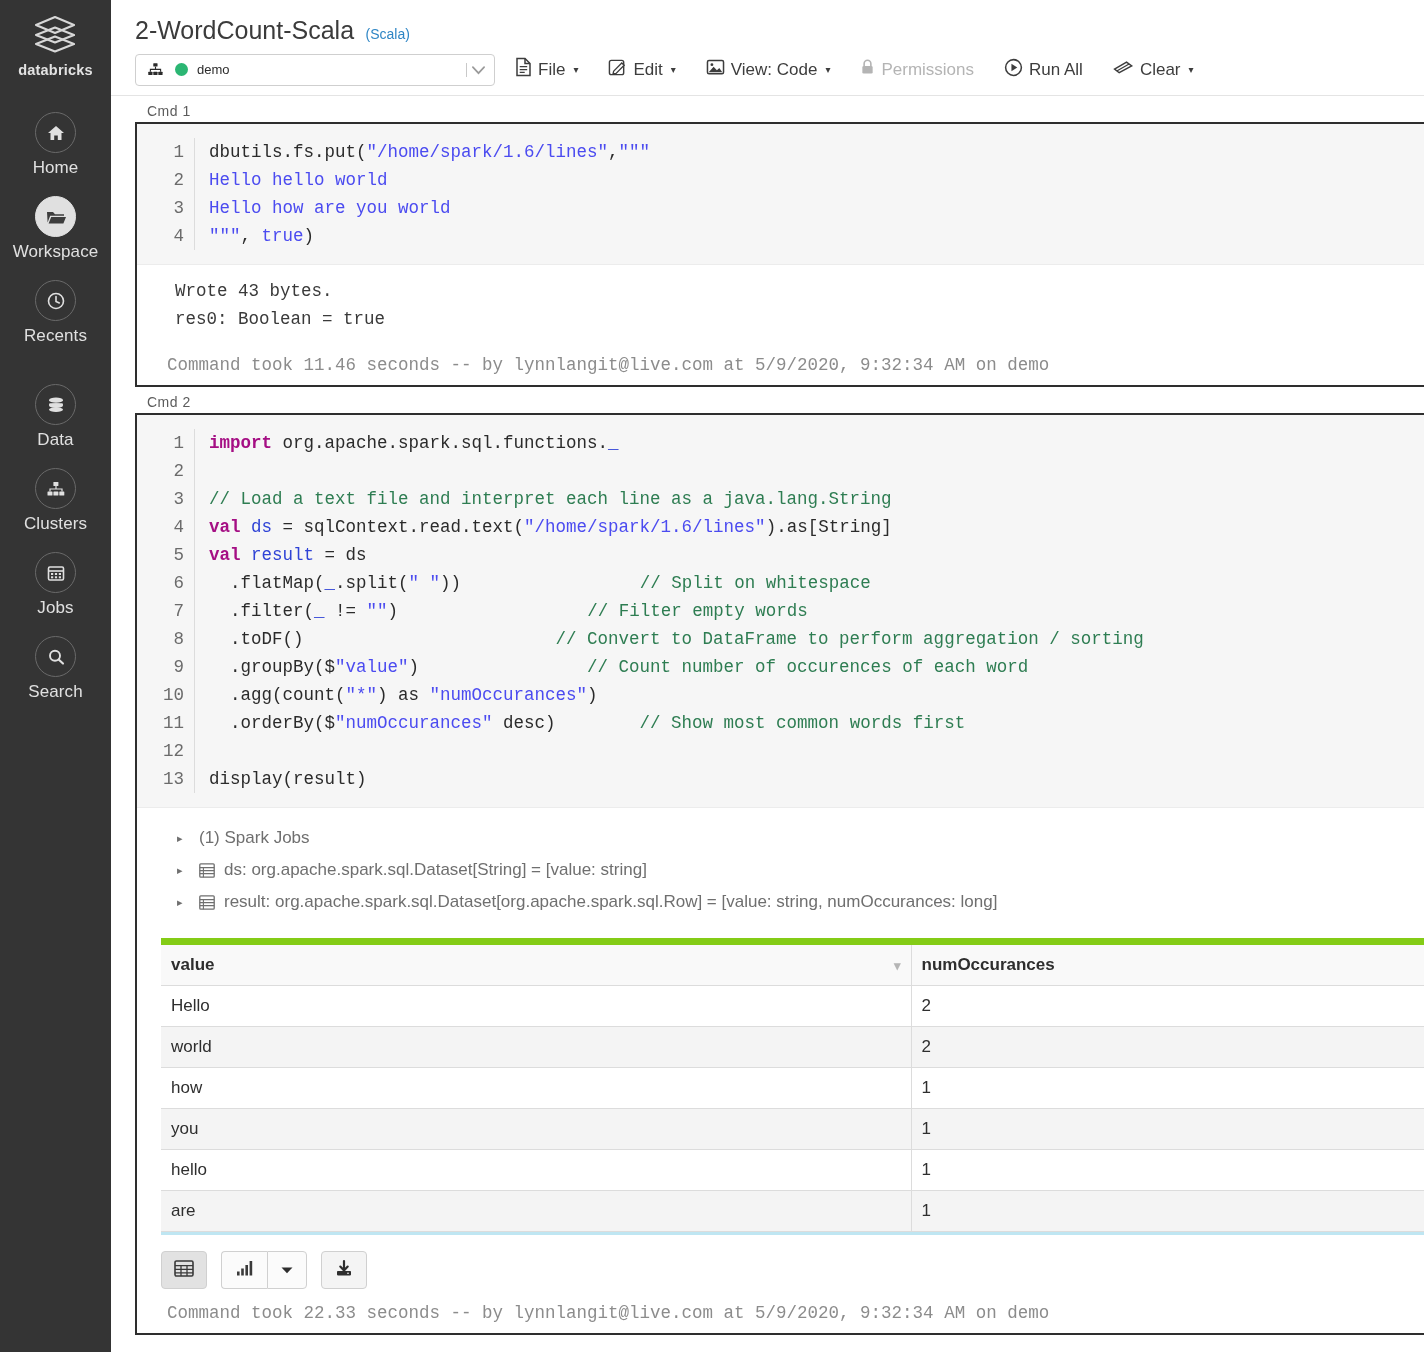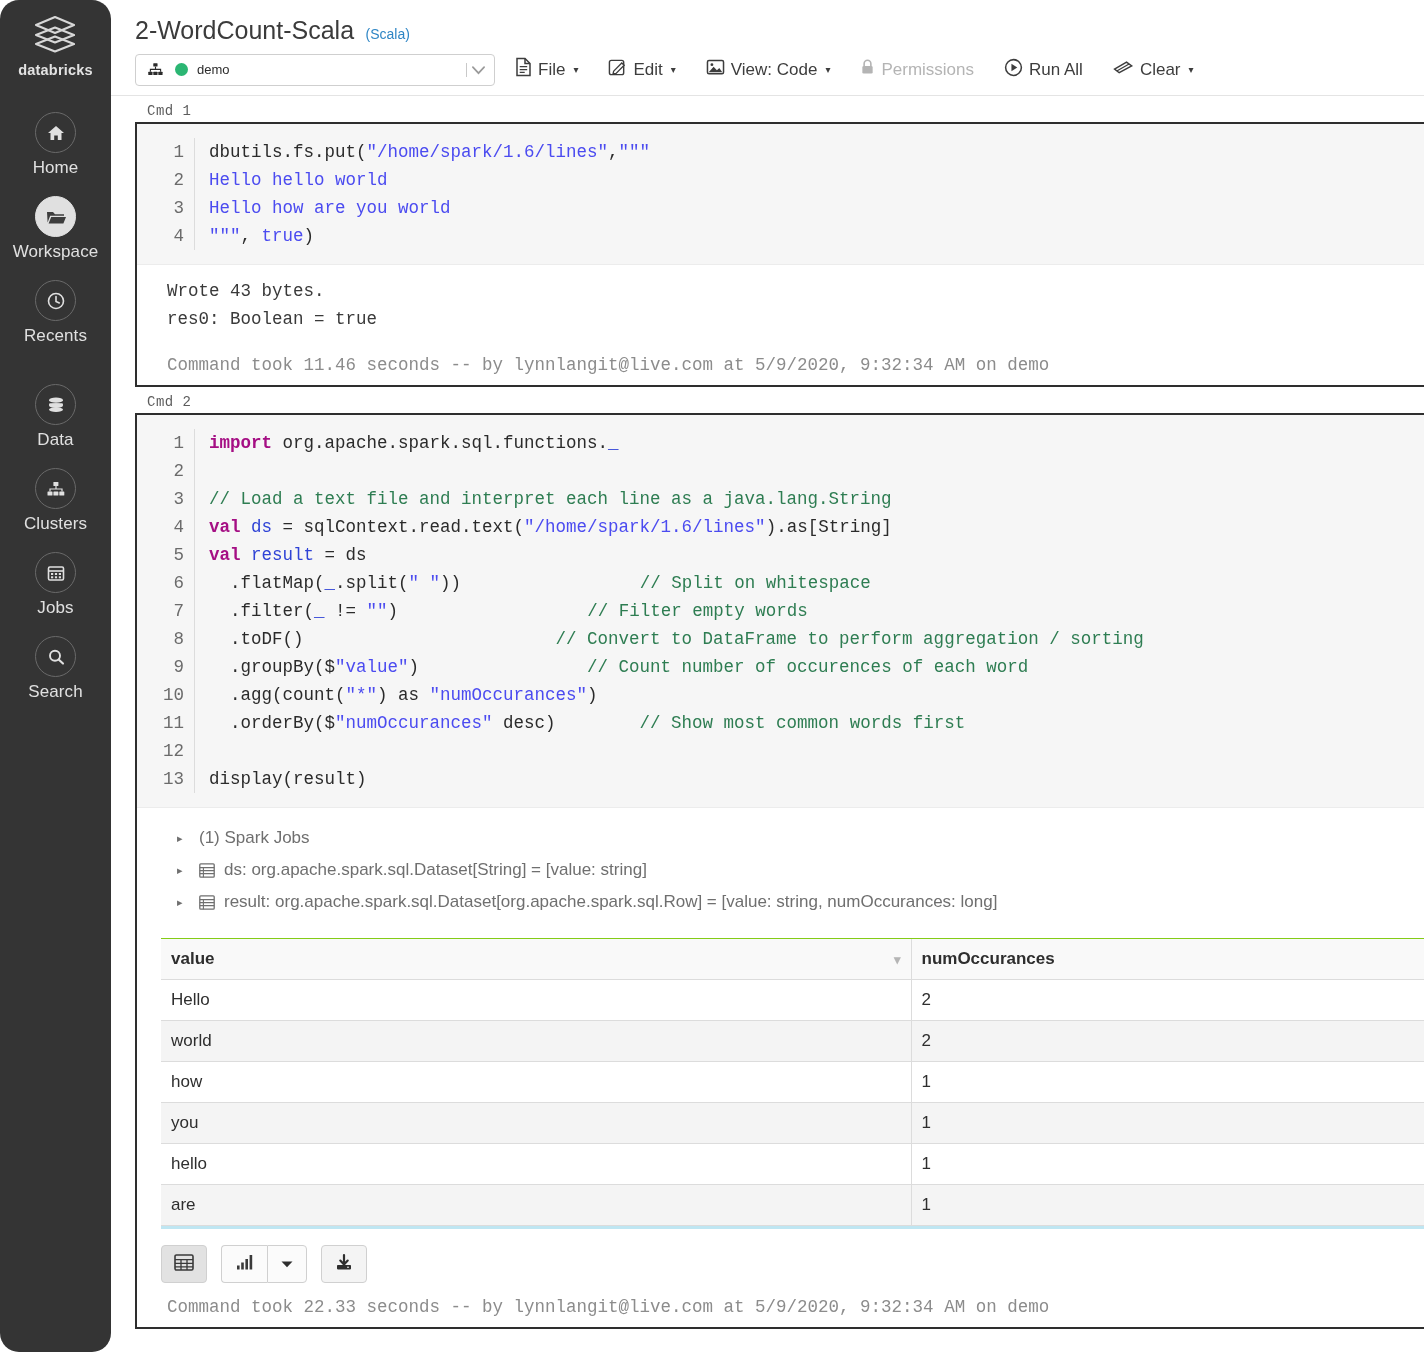--- a/index.html
+++ b/index.html
@@ -13,21 +13,20 @@
   #app { display: flex; width: 1424px; height: 1352px; }
 
   
   .sidebar {
     width: 111px; min-width: 111px;
     background: #343434;
     color: #d9d9d9;
     display: flex; flex-direction: column;
     align-items: center;
     padding-top: 14px;
-    border-radius: 19px;
   }
   .brand { display: flex; flex-direction: column; align-items: center; margin-bottom: 34px; }
   .brand-logo { width: 46px; height: 44px; }
   .brand-label {
     font-size: 14.5px; font-weight: bold; letter-spacing: .2px;
     color: #e2e2e2; margin-top: 4px;
   }
   .nav-item {
     display: flex; flex-direction: column; align-items: center;
     margin-bottom: 18px;
@@ -88,21 +87,21 @@
     background: none; border: none; cursor: pointer;
     white-space: nowrap;
     font-family: "Liberation Sans", sans-serif;
   }
   .tb-btn.disabled { color: #b4b4b4; cursor: default; }
   .tb-btn .tri { font-size: 10px; margin-left: 2px; }
 
   
   .cmd-wrap { padding-left: 24px; padding-right: 0; }
   .cmd-label {
-    font-family: Liberation Mono, monospace;
+    font-family: Liberation Sans, sans-serif;
     font-size: 14px; color: #5c5c5c;
     padding: 7px 0 3px 12px; letter-spacing: .5px;
   }
   .cell {
     border: 2px solid #2e2e2e;
     border-right: none;
     background: #fff;
   }
   .code-area {
     background: #f6f6f6;
@@ -124,21 +123,21 @@
   }
   .ctext { padding-left: 14px; color: #2b2b2b; }
 
   .tok-kw   { color: #a50f84; font-weight: bold; }
   .tok-var  { color: #2f43d6; }
   .tok-str  { color: #4b4bf0; }
   .tok-cmt  { color: #2e7d52; }
   .tok-plain{ color: #2b2b2b; }
 
   .out-area {
-    padding: 12px 0 8px 0;
+    padding: 12px 0 8px 8px;
     background: #fff;
   }
   .out-line {
     font-family: "Liberation Mono", monospace;
     font-size: 17.5px; line-height: 28px;
     color: #3a3a3a; padding-left: 30px; white-space: pre;
   }
   .cmd-footer {
     font-family: "Liberation Mono", monospace;
     font-size: 17.5px; color: #8c8c8c;
@@ -154,21 +153,21 @@
   }
   .job-arrow {
     width: 14px; color: #6f6f6f; font-size: 11px; margin-right: 8px;
   }
   .job-table-icon { margin-right: 9px; display: flex; align-items: center; }
   .job-text { white-space: nowrap; }
 
   
   .res-table-wrap {
     margin: 14px 0 0 24px;
-    border-top: 1px solid #84cc16;
+    border-top: 7px solid #84cc16;
     border-bottom: 3px solid #bfe6f2;
     background: #fff;
   }
   table.res {
     border-collapse: collapse;
     width: 1400px;
     table-layout: fixed;
   }
   table.res th {
     background: #f9f9f9;

